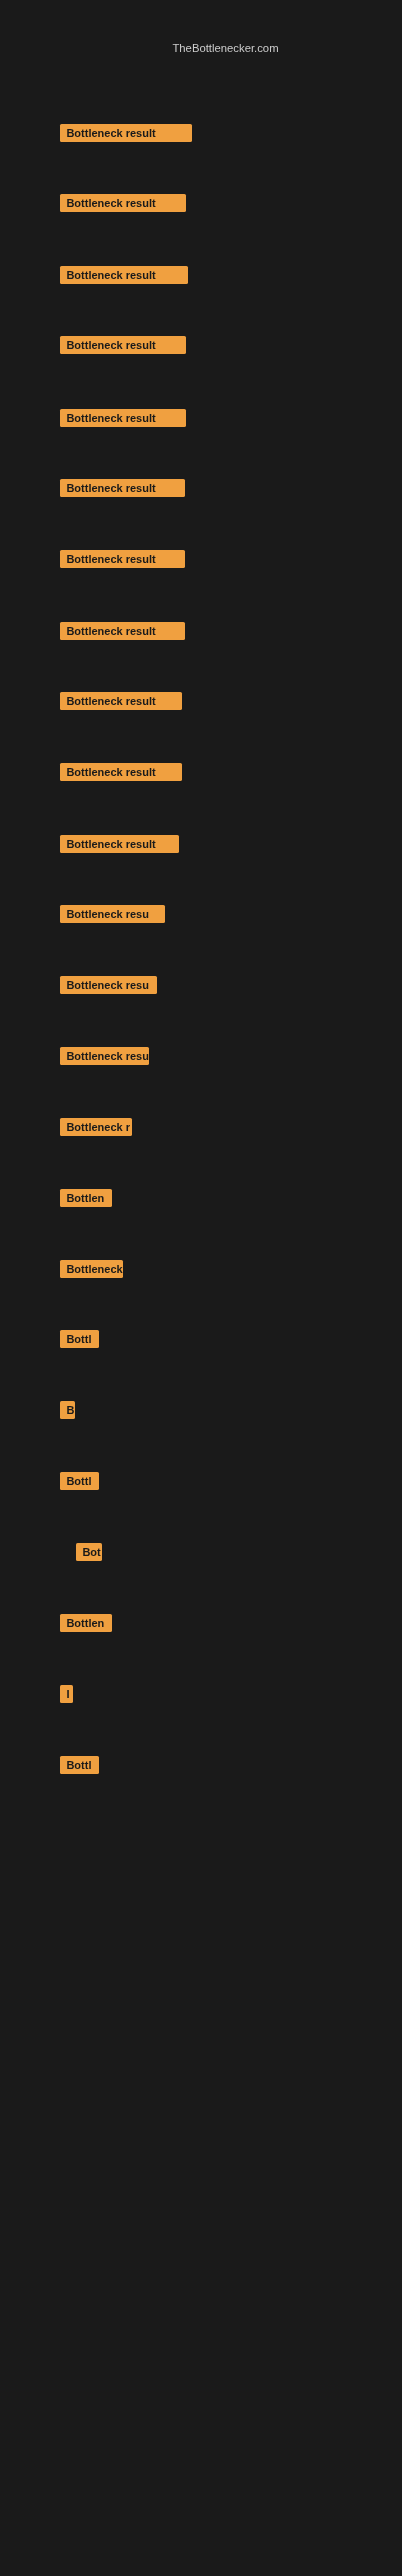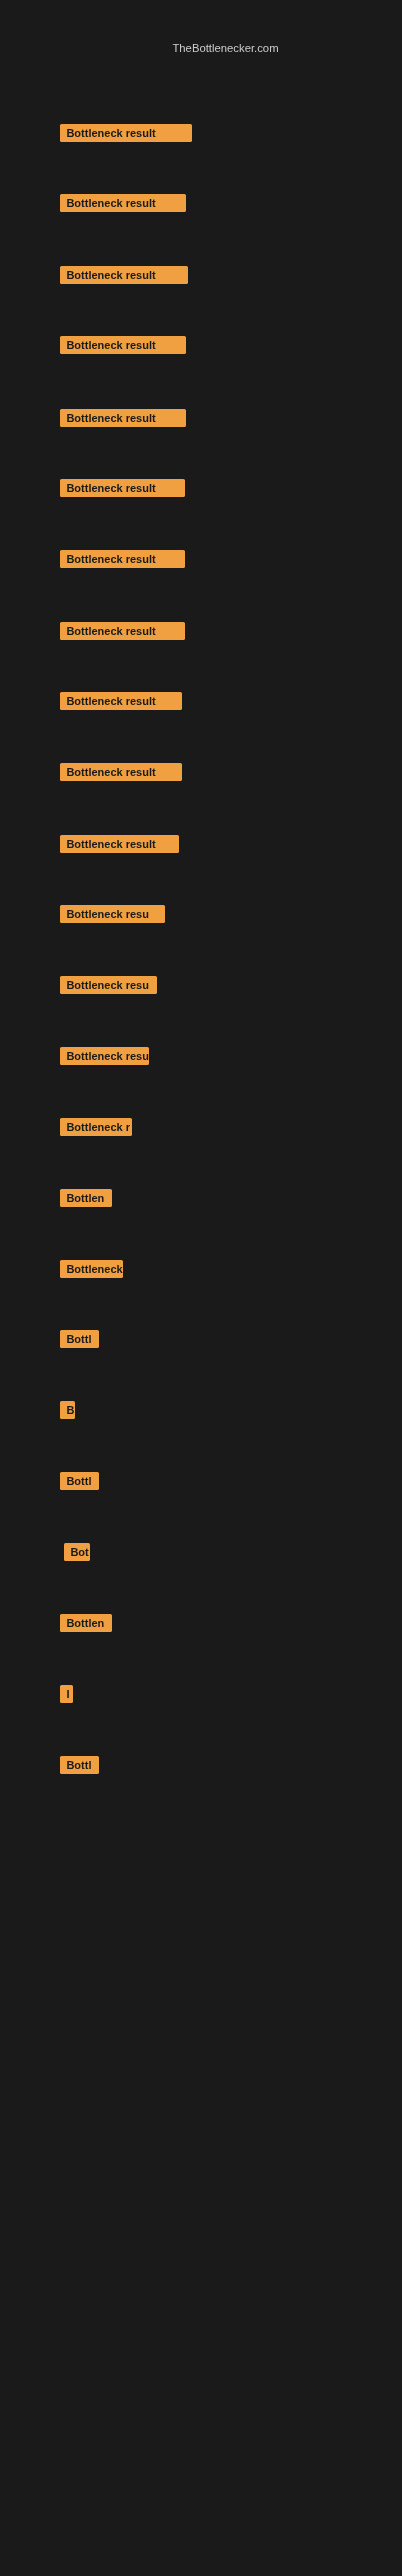--- a/index.html
+++ b/index.html
@@ -52,18 +52,18 @@
     <div style="position: absolute; top: 741px; left: 0px;"><span class="bottleneck-label" style="max-width: 119px; width: 119px;">Bottleneck result</span></div>
     <div style="position: absolute; top: 811px; left: 0px;"><span class="bottleneck-label" style="max-width: 105px; width: 105px;">Bottleneck resu</span></div>
     <div style="position: absolute; top: 882px; left: 0px;"><span class="bottleneck-label" style="max-width: 97px; width: 97px;">Bottleneck resu</span></div>
     <div style="position: absolute; top: 953px; left: 0px;"><span class="bottleneck-label" style="max-width: 89px; width: 89px;">Bottleneck resu</span></div>
     <div style="position: absolute; top: 1024px; left: 0px;"><span class="bottleneck-label" style="max-width: 72px; width: 72px;">Bottleneck r</span></div>
     <div style="position: absolute; top: 1095px; left: 0px;"><span class="bottleneck-label" style="max-width: 52px; width: 52px;">Bottlen</span></div>
     <div style="position: absolute; top: 1166px; left: 0px;"><span class="bottleneck-label" style="max-width: 63px; width: 73px;">Bottleneck</span></div>
     <div style="position: absolute; top: 1236px; left: 0px;"><span class="bottleneck-label" style="max-width: 39px; width: 39px;">Bottl</span></div>
     <div style="position: absolute; top: 1307px; left: 0px;"><span class="bottleneck-label" style="max-width: 14.5px; width: 14.5px;">B</span></div>
     <div style="position: absolute; top: 1378px; left: 0px;"><span class="bottleneck-label" style="max-width: 39px; width: 39px;">Bottl</span></div>
-    <div style="position: absolute; top: 1449px; left: 4px;"><span class="bottleneck-label" style="max-width: 26px; width: 26px;">Bot</span></div>
+    <div style="position: absolute; top: 1449px; left: 16px;"><span class="bottleneck-label" style="max-width: 26px; width: 26px;">Bot</span></div>
     <div style="position: absolute; top: 1520px; left: 0px;"><span class="bottleneck-label" style="max-width: 52px; width: 52px;">Bottlen</span></div>
     <div style="position: absolute; top: 1591px; left: 0px;"><span class="bottleneck-label" style="max-width: 9.7px; width: 9.7px;">I</span></div>
     <div style="position: absolute; top: 1662px; left: 0px;"><span class="bottleneck-label" style="max-width: 39px; width: 39px;">Bottl</span></div>
   </div>
 
 
 </body></html>

